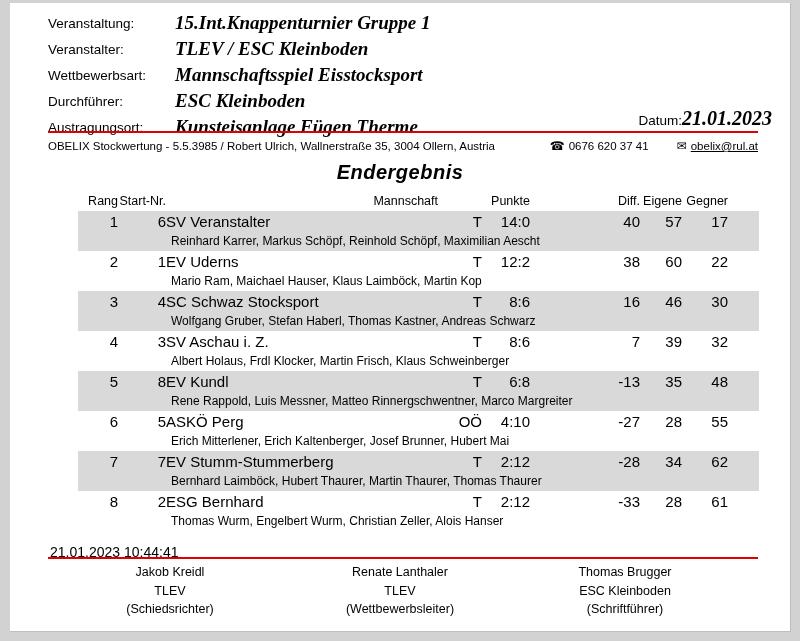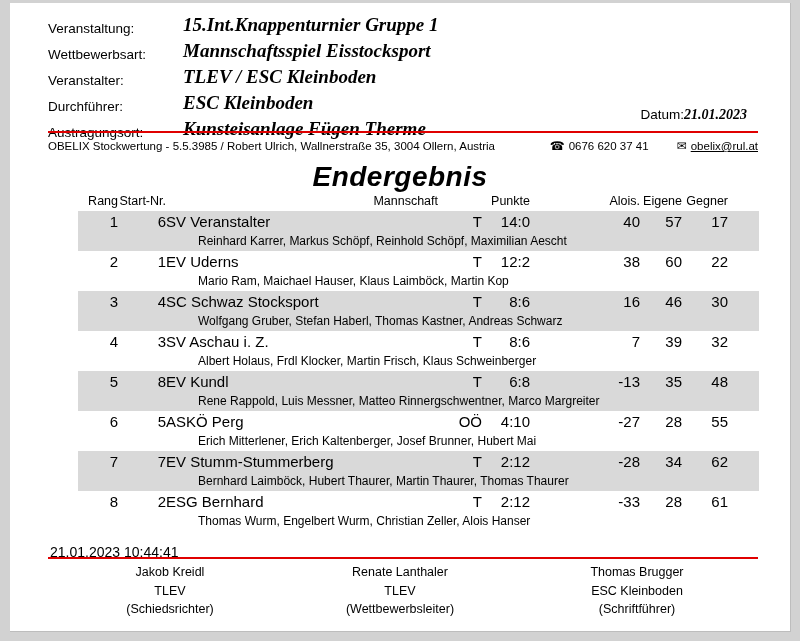--- a/index.html
+++ b/index.html
@@ -19,35 +19,35 @@
   .page{
     position:absolute;left:10px;top:3px;
     width:781px;height:629px;
     background:#fff;
     border-right:1px solid #bdbdbd;
     border-bottom:1px solid #bdbdbd;
   }
 
   
   .meta{position:absolute;left:38px;top:7px;width:560px;}
-  .meta-row{display:flex;align-items:flex-end;height:26px;gap:8px;}
+  .meta-row{display:flex;align-items:center;height:26px;}
   .meta-label{width:127px;font-size:13.5px;}
   .meta-value{
     font-family:"Liberation Serif","DejaVu Serif",serif;
     font-weight:bold;font-style:italic;font-size:19px;
     white-space:nowrap;
   }
   .date-block{
-    position:absolute;top:104px;right:43px;
+    position:absolute;top:104px;right:18px;
     display:flex;align-items:baseline;
   }
   .date-label{font-size:13.5px;}
   .date-value{
     font-family:"Liberation Serif","DejaVu Serif",serif;
-    font-weight:bold;font-style:italic;font-size:14px;
+    font-weight:bold;font-style:italic;font-size:20px;
   }
   .rule{
     position:absolute;left:38px;width:710px;height:0;
     border-top:2px solid var(--accent-red);
   }
   .rule-top{top:128px;}
   .rule-bottom{top:554px;}
 
   
   .contact{
@@ -57,70 +57,70 @@
   }
   .contact-info{flex:1;}
   .contact-phone{margin-right:28px;}
   .glyph{font-size:12px;margin-right:4px;}
   .contact-email a{color:#000;text-decoration:underline;}
 
   
   .title{
     position:absolute;left:0;top:158px;width:100%;
     text-align:center;
-    font-size:28px;font-weight:bold;font-style:italic;
+    font-size:20px;font-weight:bold;font-style:italic;
     letter-spacing:0.5px;
   }
 
   
   .table{position:absolute;left:68px;top:191px;width:681px;}
   .grid{
     display:grid;
     grid-template-columns:40px 48px 272px 44px 48px 110px 42px 46px 31px;
     align-items:baseline;
   }
   .thead{font-size:12.5px;height:17px;}
   .c-center{text-align:right;}
   .c-left{text-align:left;}
   .c-right{text-align:right;}
   .trow{height:40px;padding-top:2px;}
   .trow.shade{background:var(--row-shade);}
   .main-line{font-size:15px;height:21px;}
   .players{
     font-size:12px;height:16px;
-    padding-left:120px;white-space:nowrap;
+    padding-left:93px;white-space:nowrap;
   }
 
   
   .timestamp{
     position:absolute;left:40px;top:541px;
     font-size:14px;
   }
   .sig{position:absolute;top:560px;width:200px;text-align:center;font-size:12.5px;line-height:18.5px;}
   .sig-1{left:60px;}
   .sig-2{left:290px;}
-  .sig-3{left:527px;}
+  .sig-3{left:515px;}
 </style>
 </head>
 <body>
 
 <div class="page">
 
   <div class="meta">
     <div class="meta-row">
       <span class="meta-label">Veranstaltung:</span>
       <span class="meta-value">15.Int.Knappenturnier Gruppe 1</span>
     </div>
     <div class="meta-row">
+      <span class="meta-label">Veranstalter:</span>
+      <span class="meta-value">TLEV / ESC Kleinboden</span>
+    </div>
+    <div class="meta-row">
       <span class="meta-label">Wettbewerbsart:</span>
       <span class="meta-value">Mannschaftsspiel Eisstocksport</span>
-    </div>
-    <div class="meta-row">
-      <span class="meta-label">Veranstalter:</span>
-      <span class="meta-value">TLEV / ESC Kleinboden</span>
     </div>
     <div class="meta-row">
       <span class="meta-label">Durchführer:</span>
       <span class="meta-value">ESC Kleinboden</span>
     </div>
     <div class="meta-row">
       <span class="meta-label">Austragungsort:</span>
       <span class="meta-value">Kunsteisanlage Fügen Therme</span>
     </div>
   </div>
@@ -140,21 +140,21 @@
 
   <div class="title">Endergebnis</div>
 
   <div class="table">
     <div class="grid thead">
       <span class="c-center">Rang</span>
       <span class="c-center">Start-Nr.</span>
       <span class="c-center">Mannschaft</span>
       <span class="c-center"></span>
       <span class="c-center">Punkte</span>
-      <span class="c-right">Alois.</span>
+      <span class="c-right">Diff.</span>
       <span class="c-right">Eigene</span>
       <span class="c-right">Gegner</span>
       <span></span>
     </div>
 
     <div class="trow shade">
       <div class="grid main-line">
         <span class="c-center">1</span>
         <span class="c-center">6</span>
         <span class="c-left">SV Veranstalter</span>

